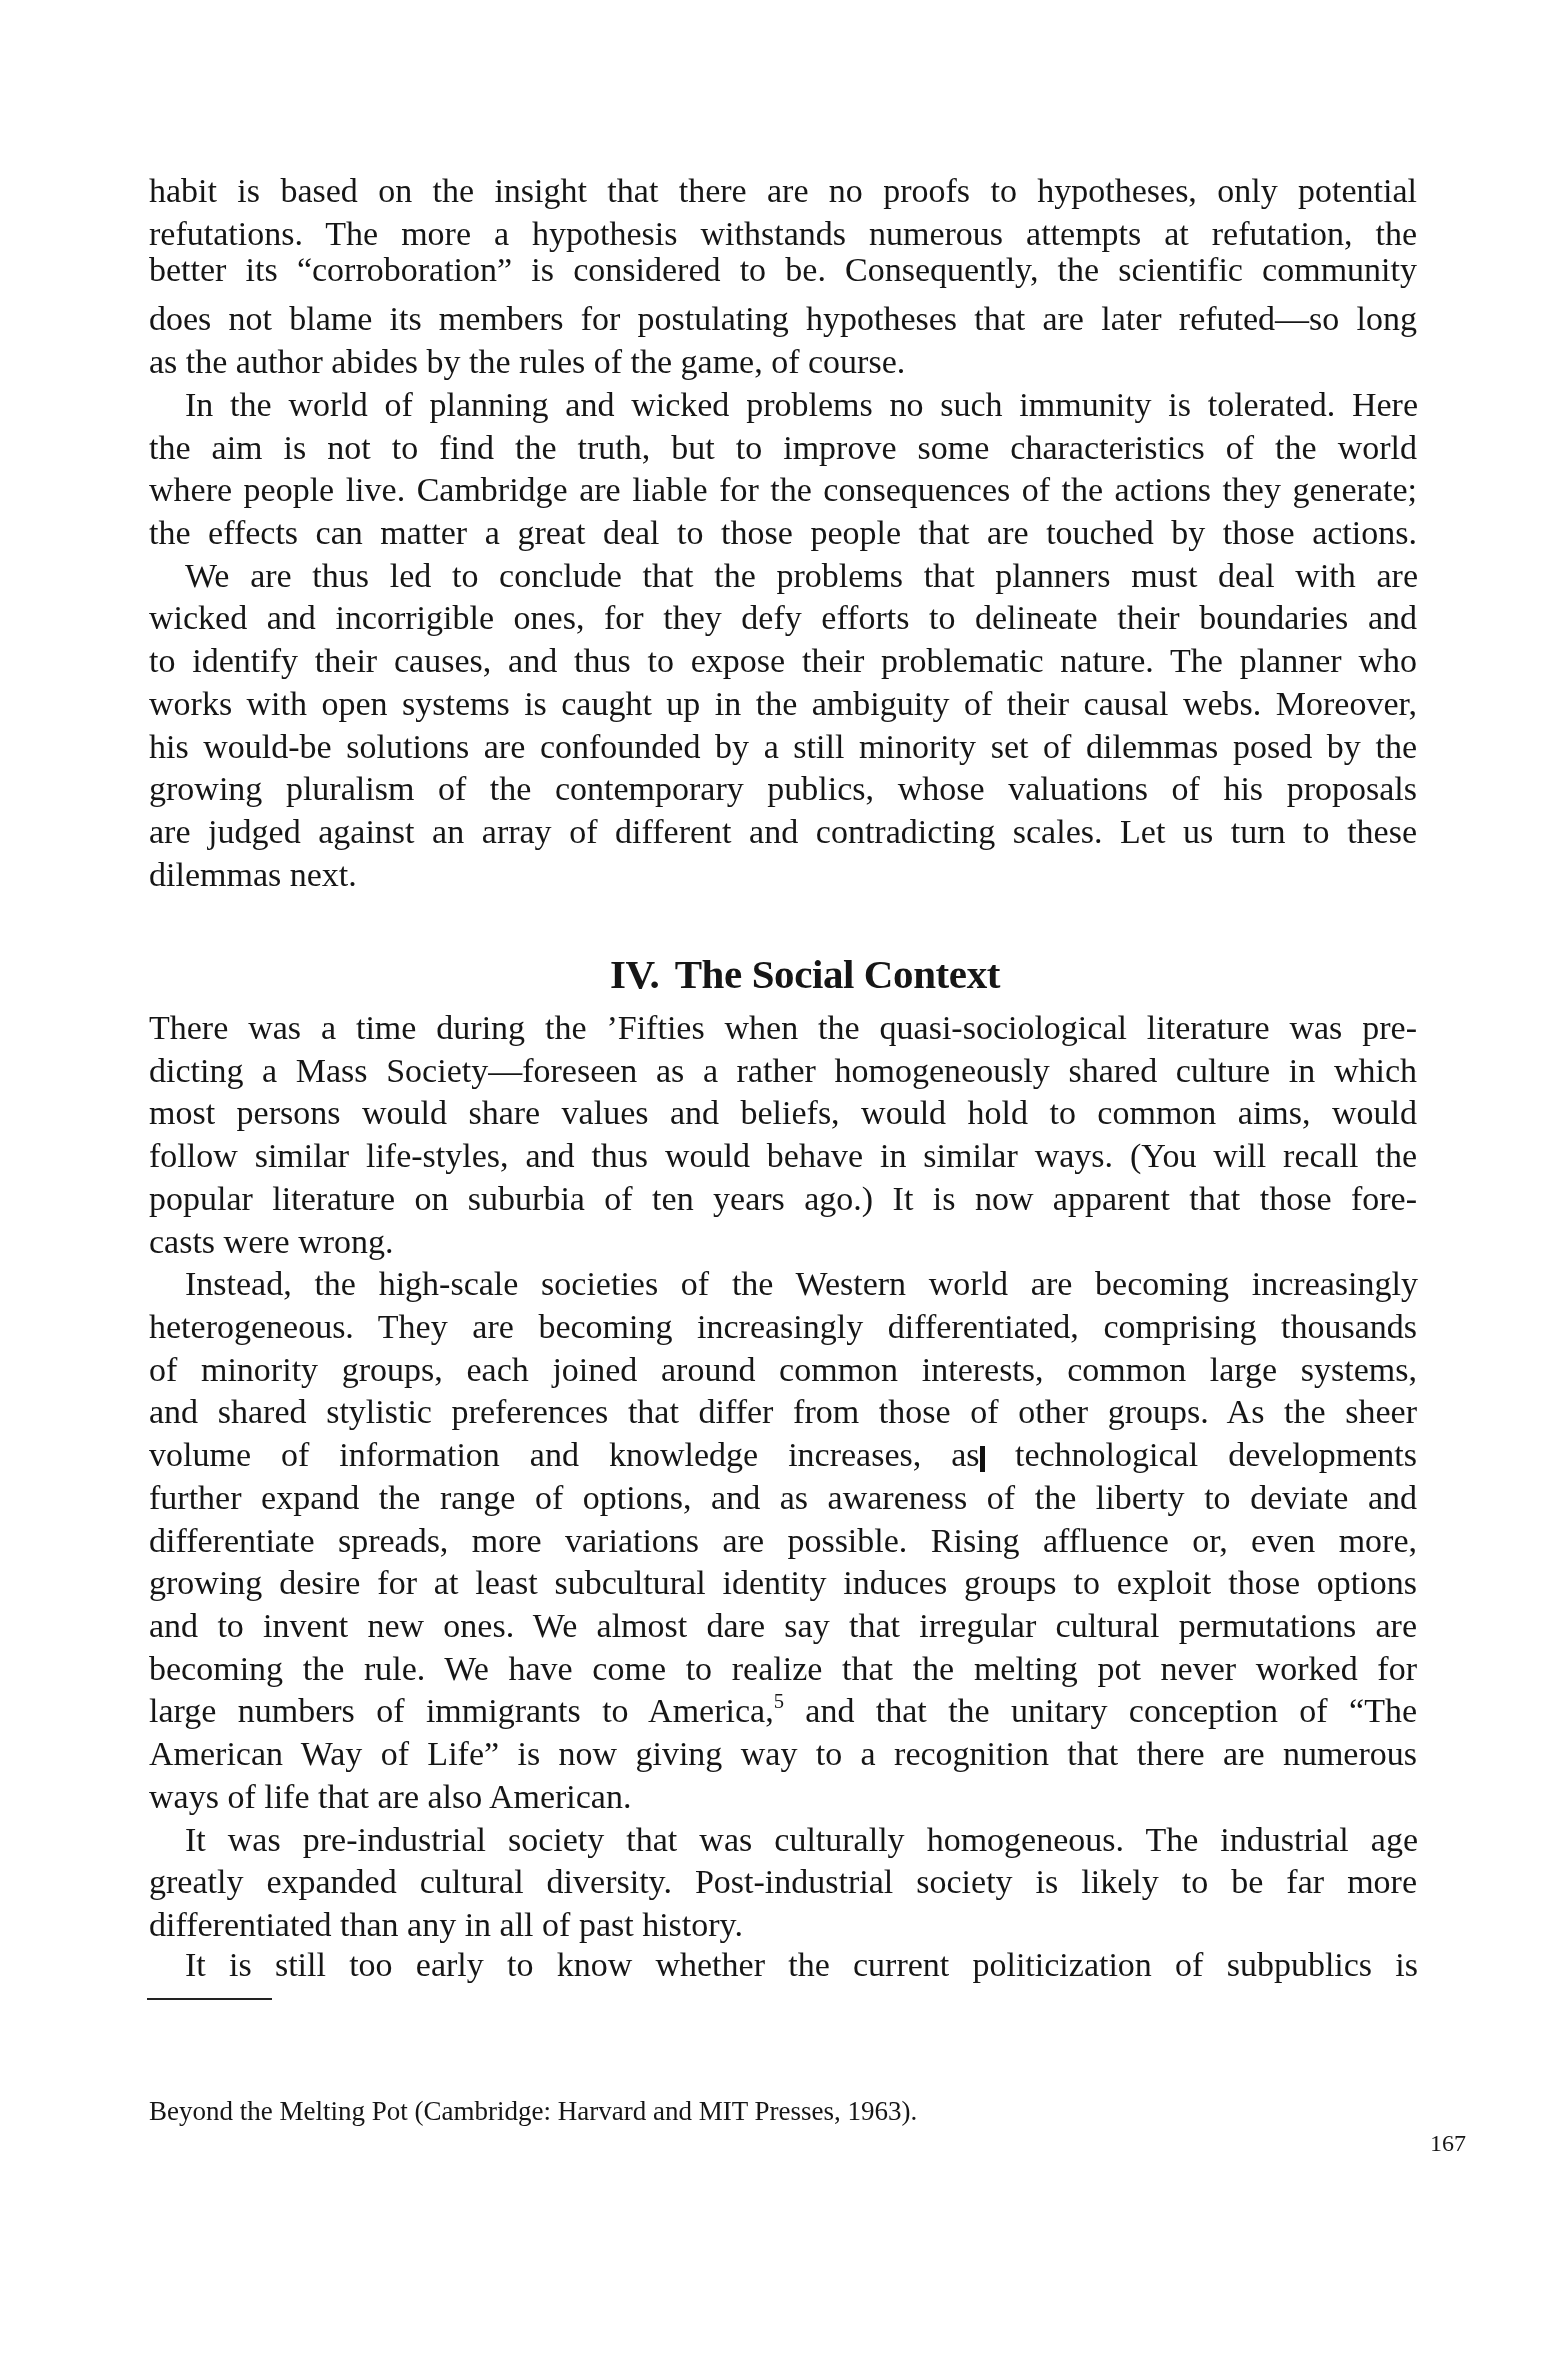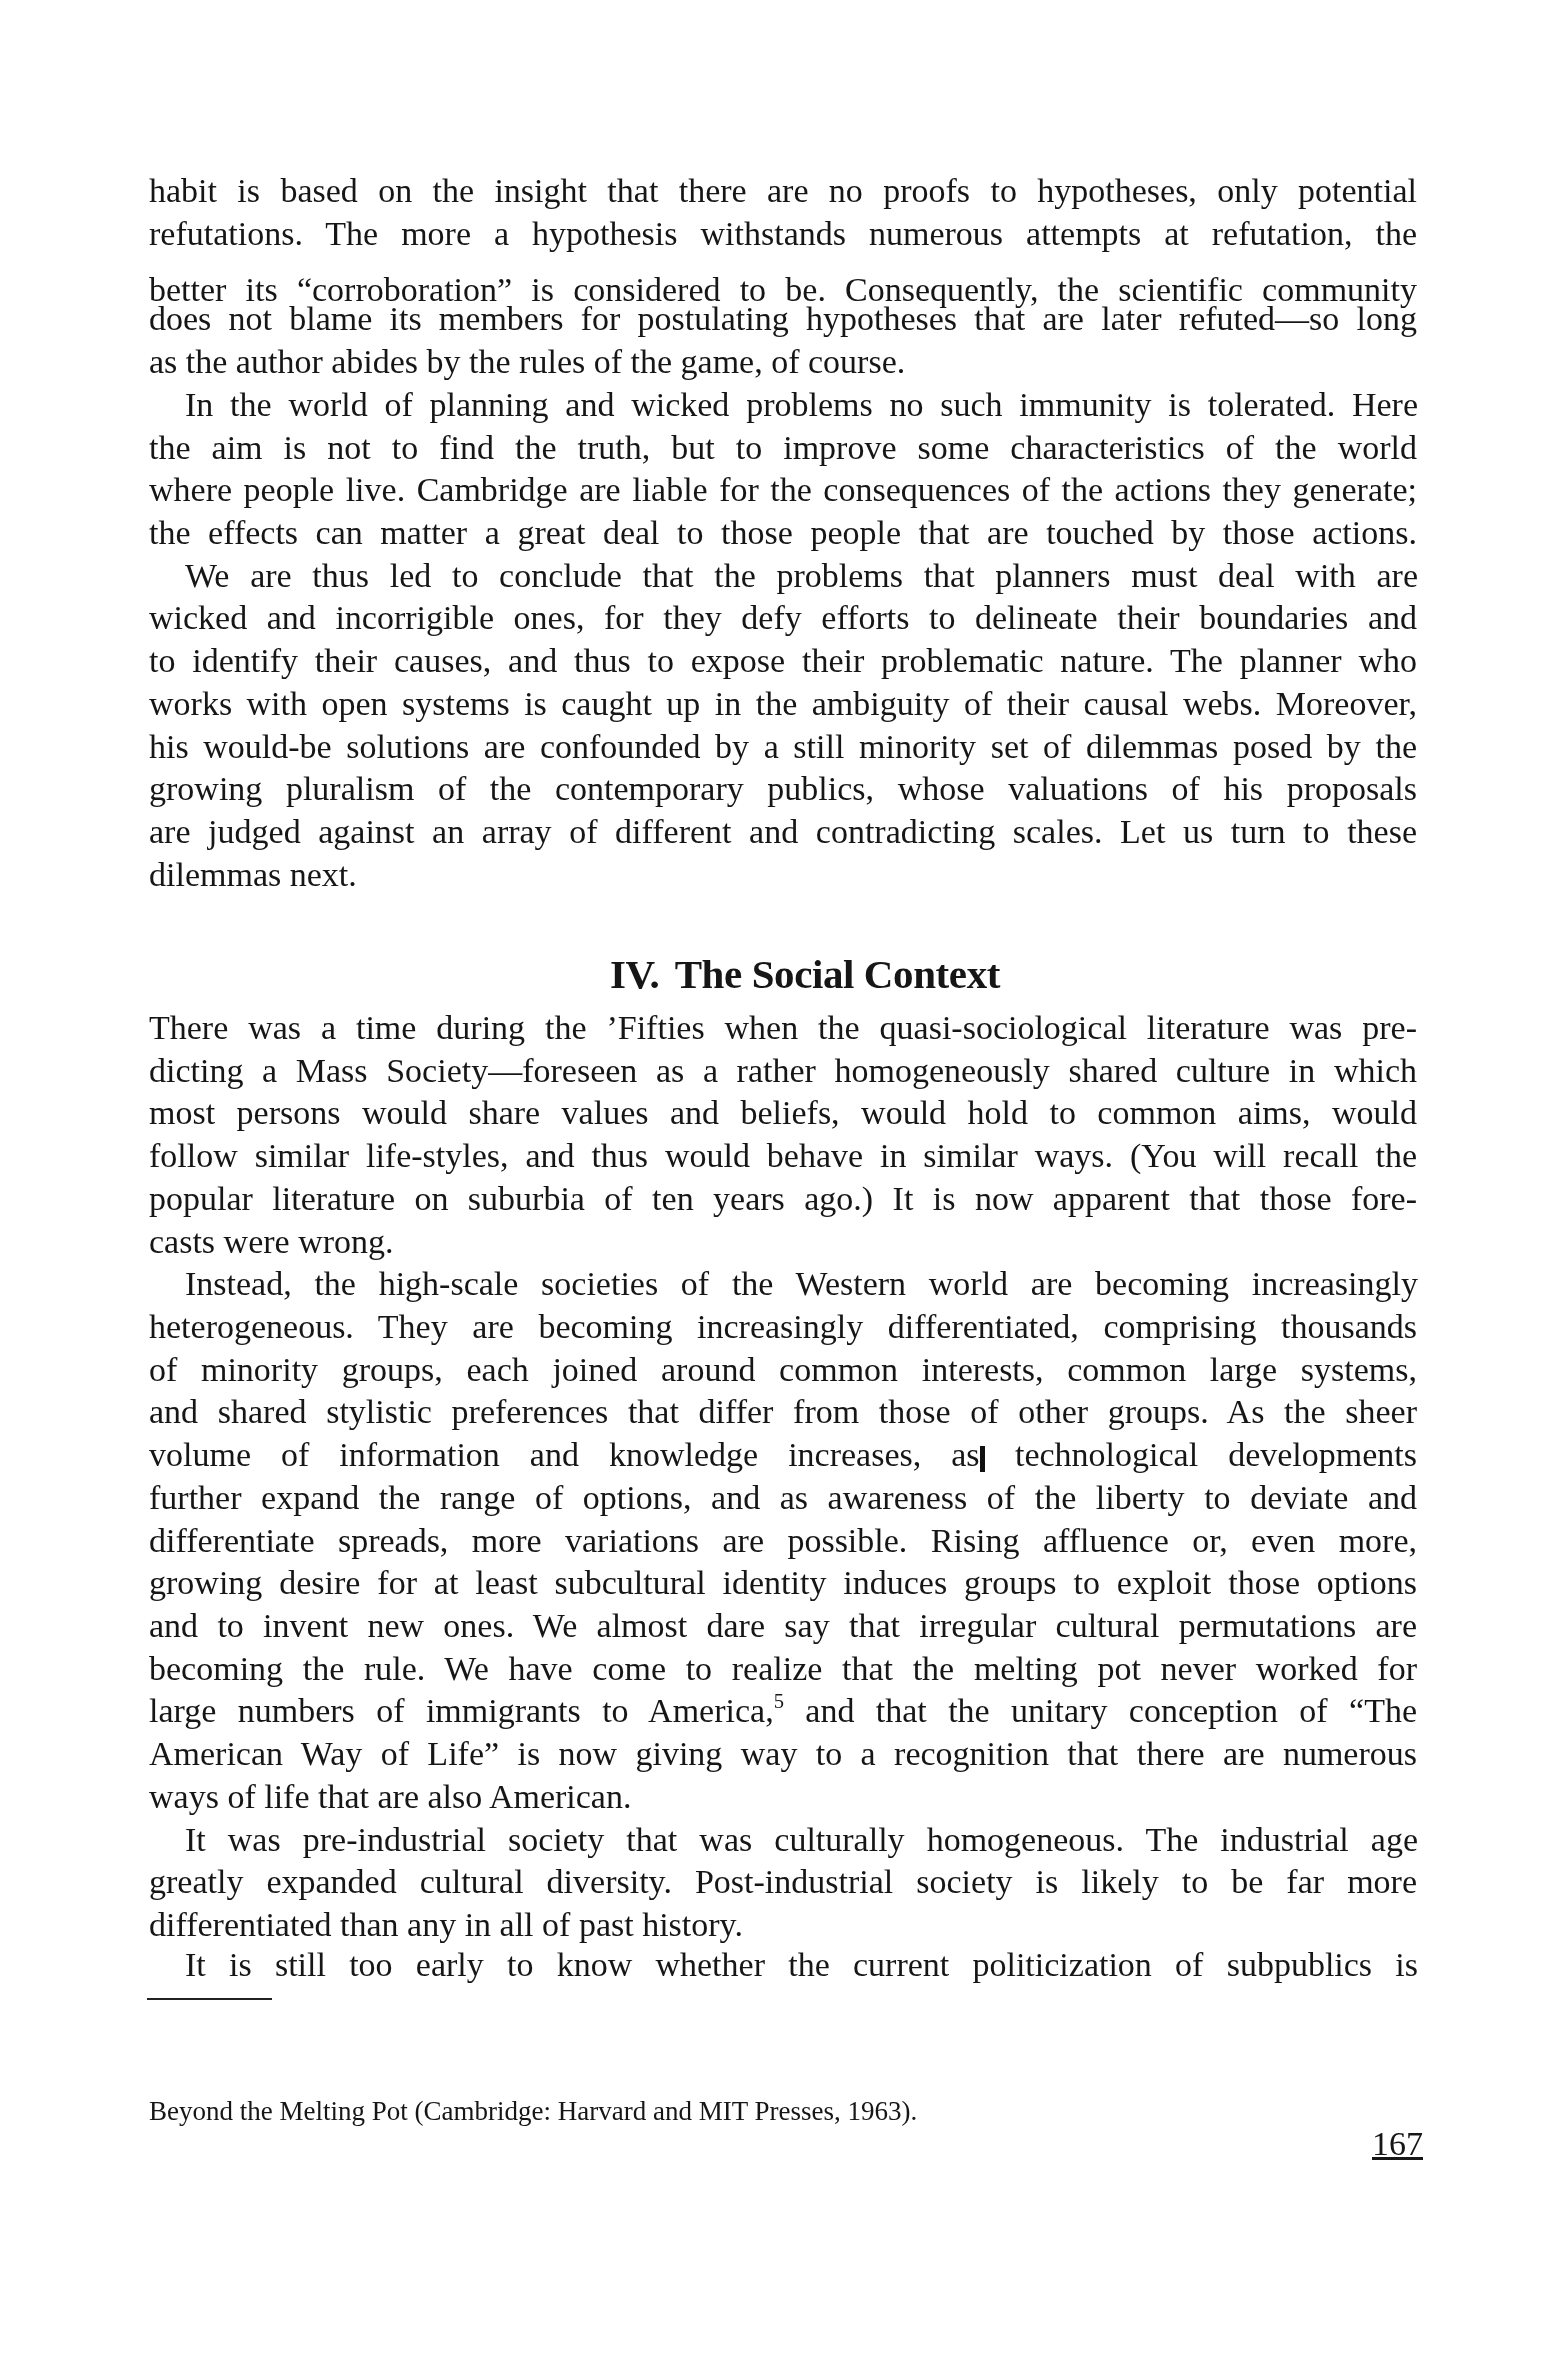--- a/index.html
+++ b/index.html
@@ -77,37 +77,36 @@
     line-height: 32px;
     white-space: nowrap;
     text-align: justify;
     text-align-last: justify;
   }
   .fnline.last { text-align-last: left; margin-top: 48px; }
   .fnline.indent { left: 178px; width: 1239px; }
   .fnline sup { font-size: 17px; vertical-align: 10.7px; line-height: 0; margin-right: 4.6px; }
   .pagenum {
     position: absolute;
-    left: 1372px;
+    left: 1430px;
     top: 2122px;
-    font-size: 34px;
+    font-size: 24px;
     line-height: 43px;
-    text-decoration: underline;
   }
 </style>
 </head>
 <body>
 
 <div class="page">
 
   <div class="column" style="top:0;">
 
     <div class="line" style="top:169px">habit is based on the insight that there are no proofs to hypotheses, only potential</div>
     <div class="line" style="top:212px">refutations. The more a hypothesis withstands numerous attempts at refutation, the</div>
-    <div class="line" style="top:268px">better its “corroboration” is considered to be. Consequently, the scientific community</div>
+    <div class="line" style="top:248px">better its “corroboration” is considered to be. Consequently, the scientific community</div>
     <div class="line" style="top:297px">does not blame its members for postulating hypotheses that are later refuted—so long</div>
     <div class="line last" style="top:340px">as the author abides by the rules of the game, of course.</div>
 
     <div class="line indent" style="top:383px">In the world of planning and wicked problems no such immunity is tolerated. Here</div>
     <div class="line" style="top:426px">the aim is not to find the truth, but to improve some characteristics of the world</div>
     <div class="line" style="top:468px">where people live. Cambridge are liable for the consequences of the actions they generate;</div>
     <div class="line" style="top:511px">the effects can matter a great deal to those people that are touched by those actions.</div>
 
     <div class="line indent" style="top:554px">We are thus led to conclude that the problems that planners must deal with are</div>
     <div class="line" style="top:596px">wicked and incorrigible ones, for they defy efforts to delineate their boundaries and</div>

